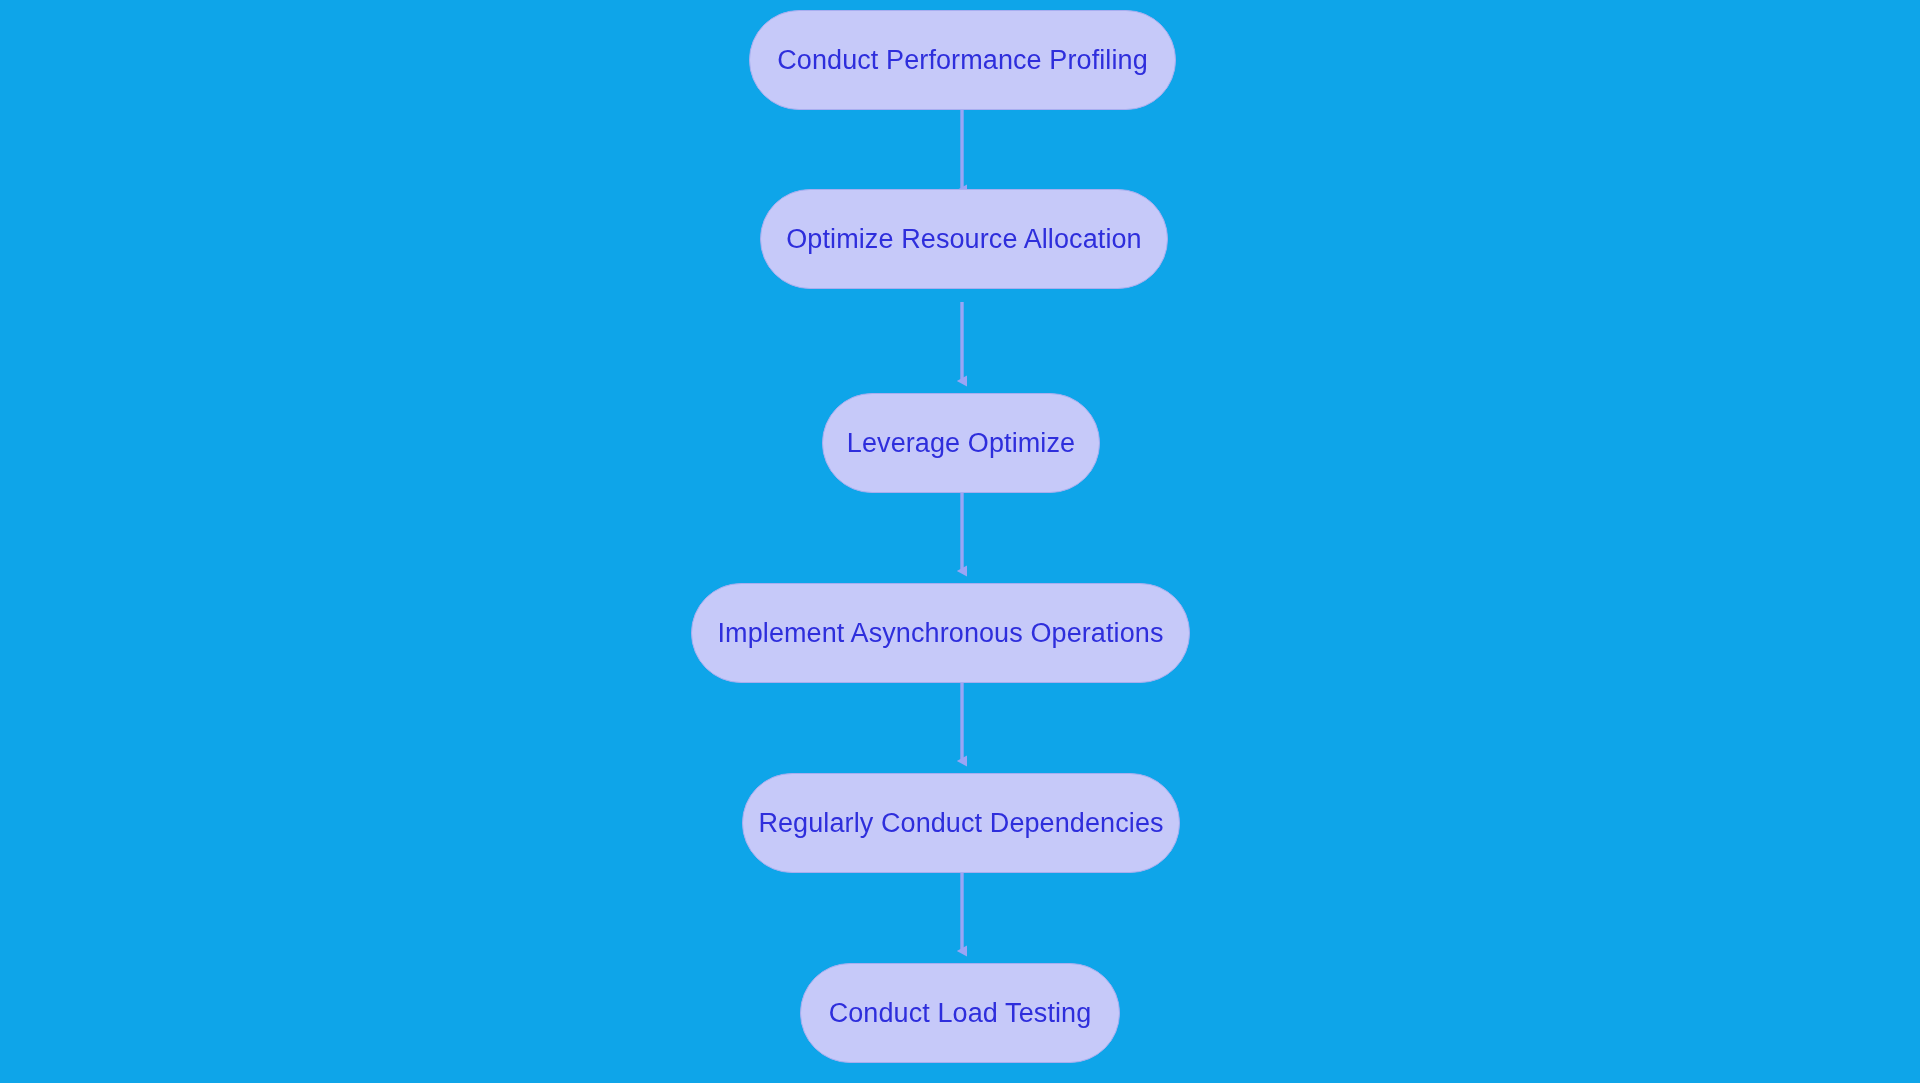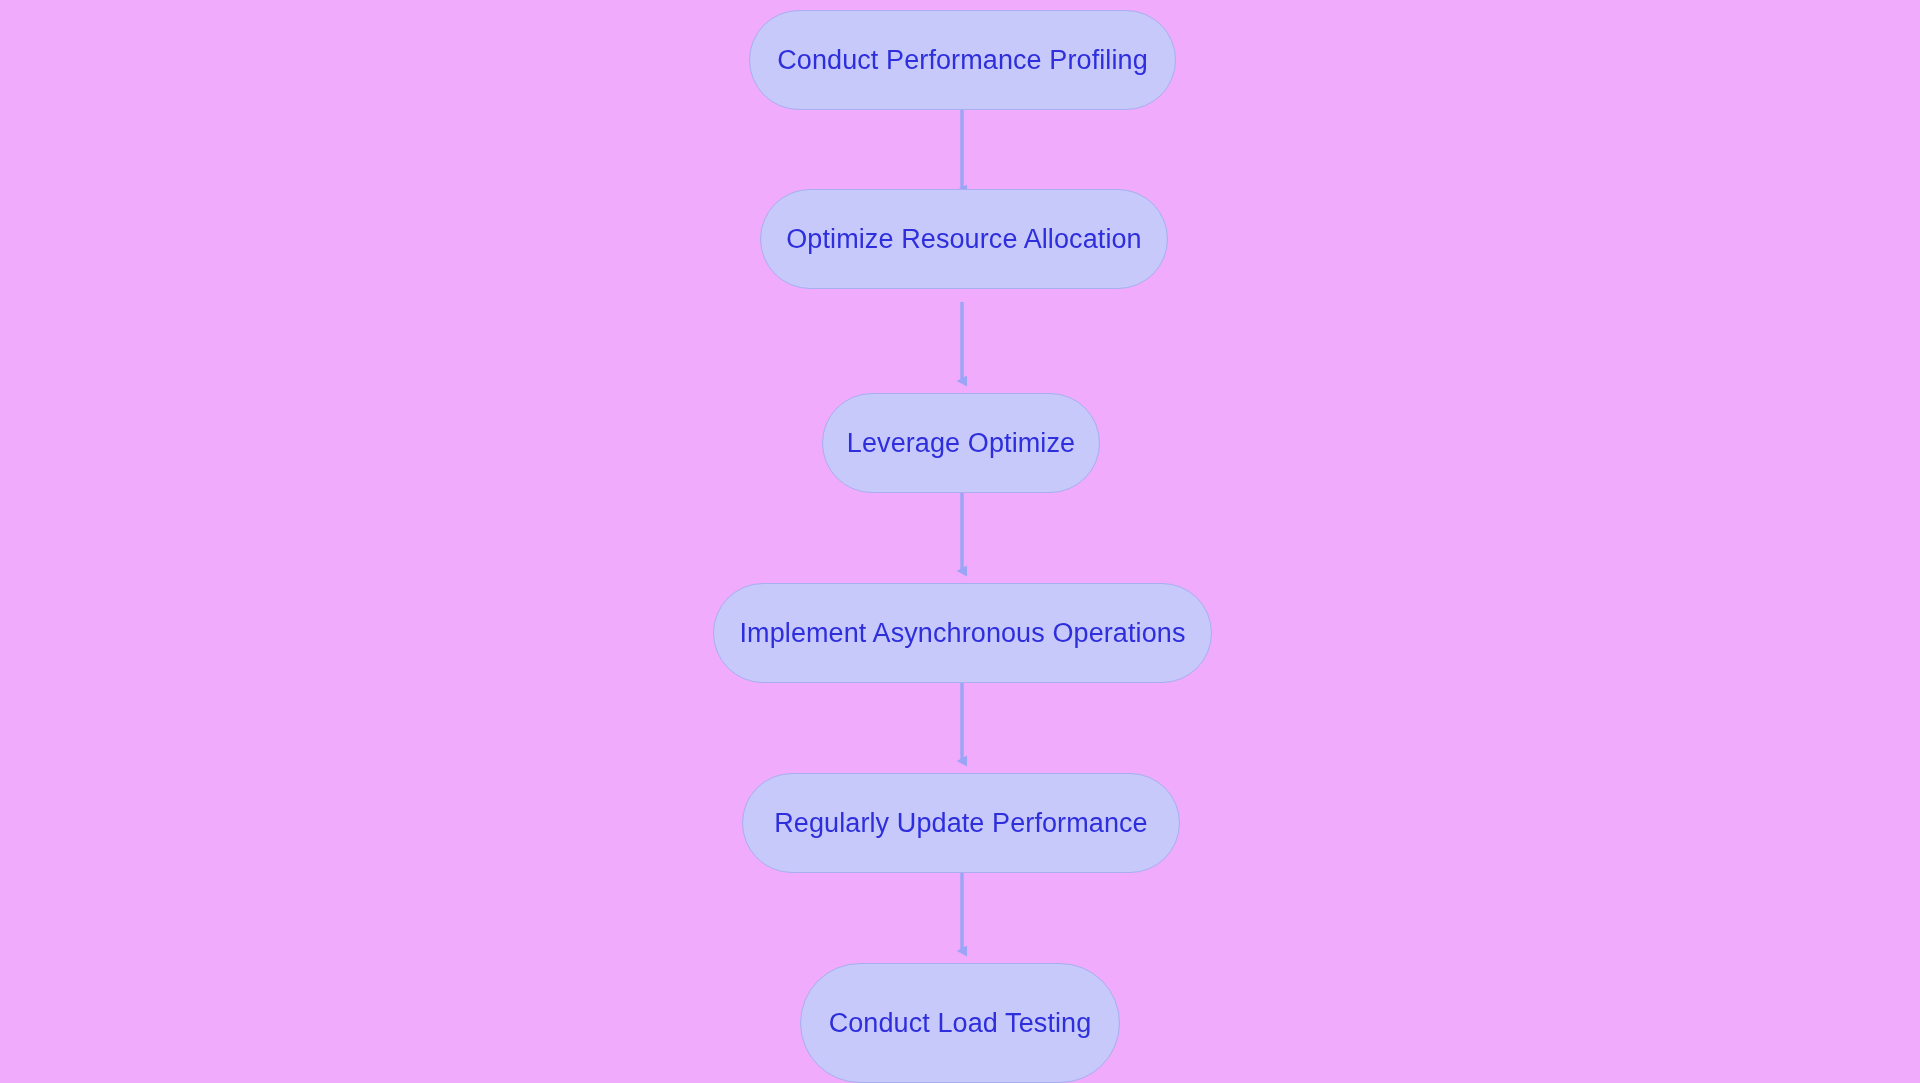--- a/index.html
+++ b/index.html
@@ -12,21 +12,21 @@
     height: 1083px;
     background: #ffffff;
     font-family: "Liberation Sans", "DejaVu Sans", sans-serif;
     overflow: hidden;
   }
 
   #flowchart-canvas {
     position: relative;
     width: 1920px;
     height: 1083px;
-    background: #f0abfc;
+    background: #0ea5e9;
   }
 
   .node {
     position: absolute;
     box-sizing: border-box;
     background: #c6c9f9;
     border: 1.5px solid #a8aef0;
     border-radius: 999px;
     display: flex;
     align-items: center;
@@ -82,25 +82,25 @@
   </div>
 
   <div class="node" id="node-2" style="left:760px; top:189px; width:408px; height:100px;">
     <span class="node-label">Optimize Resource Allocation</span>
   </div>
 
   <div class="node" id="node-3" style="left:822px; top:393px; width:278px; height:100px;">
     <span class="node-label">Leverage Optimize</span>
   </div>
 
-  <div class="node" id="node-4" style="left:713px; top:583px; width:499px; height:100px;">
+  <div class="node" id="node-4" style="left:691px; top:583px; width:499px; height:100px;">
     <span class="node-label">Implement Asynchronous Operations</span>
   </div>
 
   <div class="node" id="node-5" style="left:742px; top:773px; width:438px; height:100px;">
-    <span class="node-label">Regularly Update Performance</span>
+    <span class="node-label">Regularly Conduct Dependencies</span>
   </div>
 
-  <div class="node" id="node-6" style="left:800px; top:963px; width:320px; height:120px;">
+  <div class="node" id="node-6" style="left:800px; top:963px; width:320px; height:100px;">
     <span class="node-label">Conduct Load Testing</span>
   </div>
 
 </div>
 
 </body></html>

